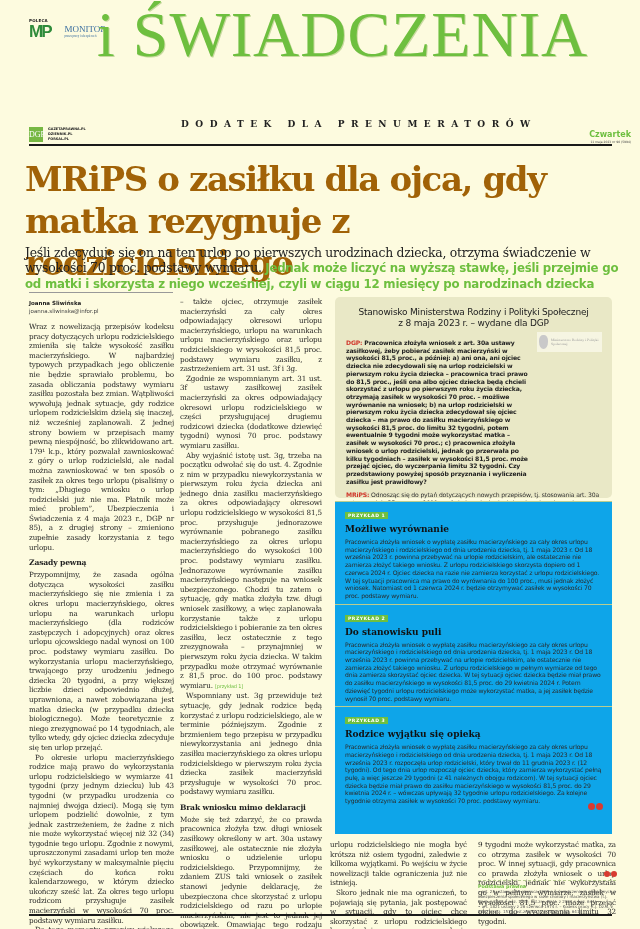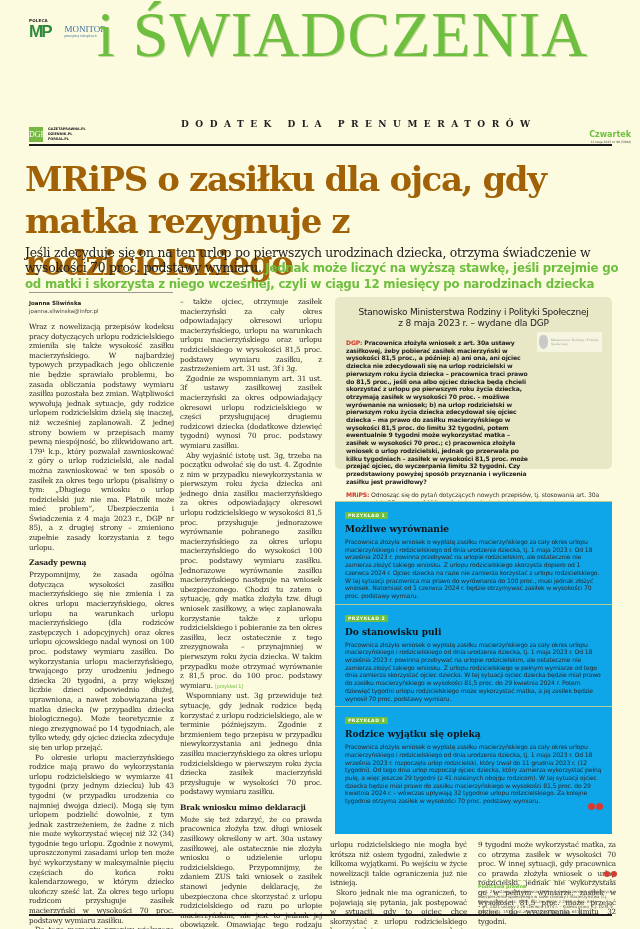--- a/index.html
+++ b/index.html
@@ -37,21 +37,21 @@
   .col p { text-indent: 6px; }
   .col p.noind { text-indent: 0; }
   .col h4 { font: bold 7.6px "DejaVu Serif", serif; margin: 6px 0 3px; }
   .col .ref { color: #6ebf3f; font-family: "DejaVu Sans", sans-serif; font-size: 5px; }
   .col1 { left: 29px; top: 322px; width: 145px; }
   .col2 { left: 180px; top: 297px; width: 142px; }
   .col3 { left: 330px; top: 857px; width: 137px; top: 840px; }
   .col4 { left: 478px; top: 840px; width: 138px; }
 
   
-  .mbox { position: absolute; left: 335px; top: 297px; width: 277px; height: 172px; background: #e9e8c6; border-radius: 5px; padding: 10px 11px; }
+  .mbox { position: absolute; left: 335px; top: 297px; width: 277px; height: 201px; background: #e9e8c6; border-radius: 5px; padding: 10px 11px; }
   .mbox-title { font: 9px "DejaVu Sans", sans-serif; text-align: center; line-height: 11px; color: #222; letter-spacing: -.2px; }
   .mbox-q { margin-top: 10px; font: bold 6.1px "DejaVu Sans", sans-serif; line-height: 7.7px; color: #222; letter-spacing: -.15px; }
   .mbox-q .red { color: #d0352a; }
   .mbox-a { margin-top: 6px; font: 6.1px "DejaVu Sans", sans-serif; line-height: 7.7px; color: #333; letter-spacing: -.15px; }
   .mbox-a .red { color: #d0352a; font-weight: bold; }
   .ministry-logo { position: absolute; right: 10px; top: 35px; width: 65px; height: 20px; background: #f6f5e2; display: flex; align-items: center; padding: 2px; }
   .eagle { width: 12px; height: 14px; background: #c9c9c9; border-radius: 40% 40% 50% 50%; margin-right: 3px; }
   .min-text { font: 3px "DejaVu Serif", serif; color: #999; line-height: 4px; }
 
   

